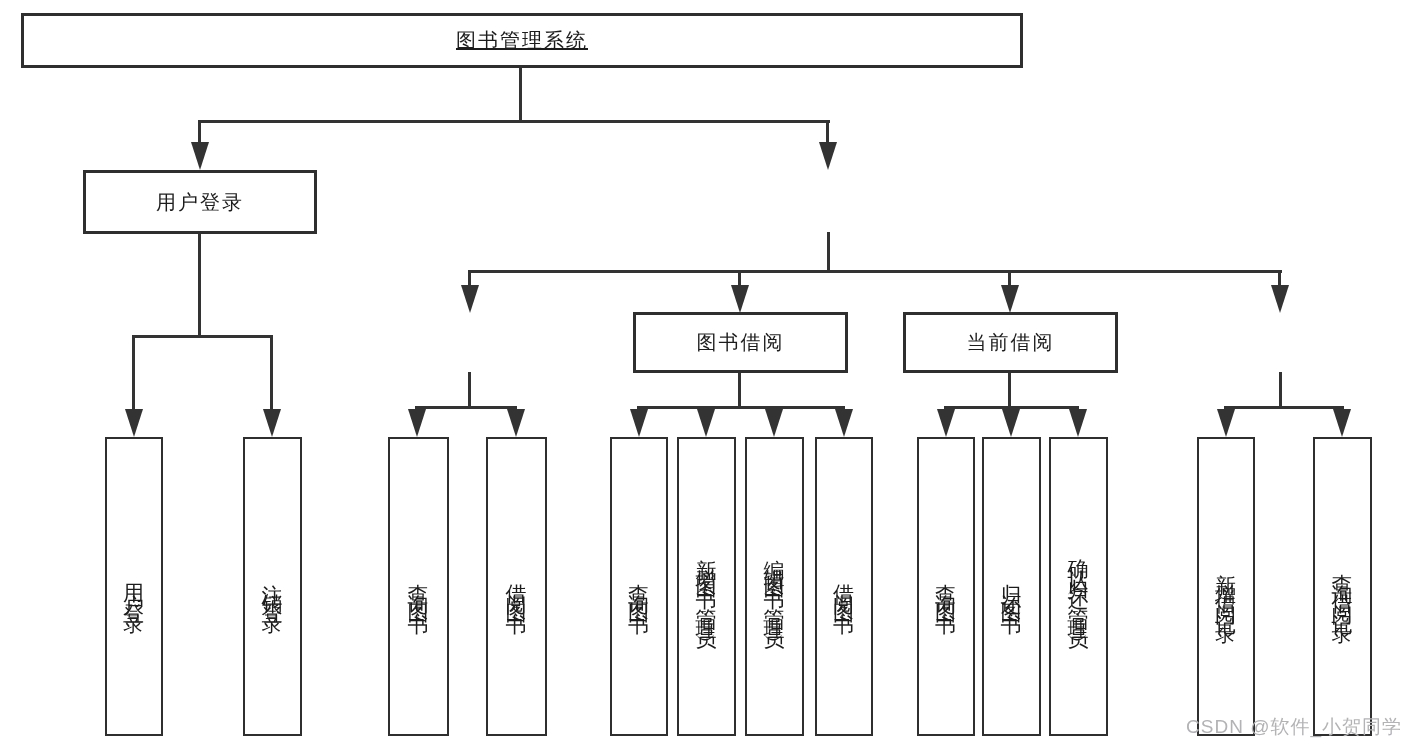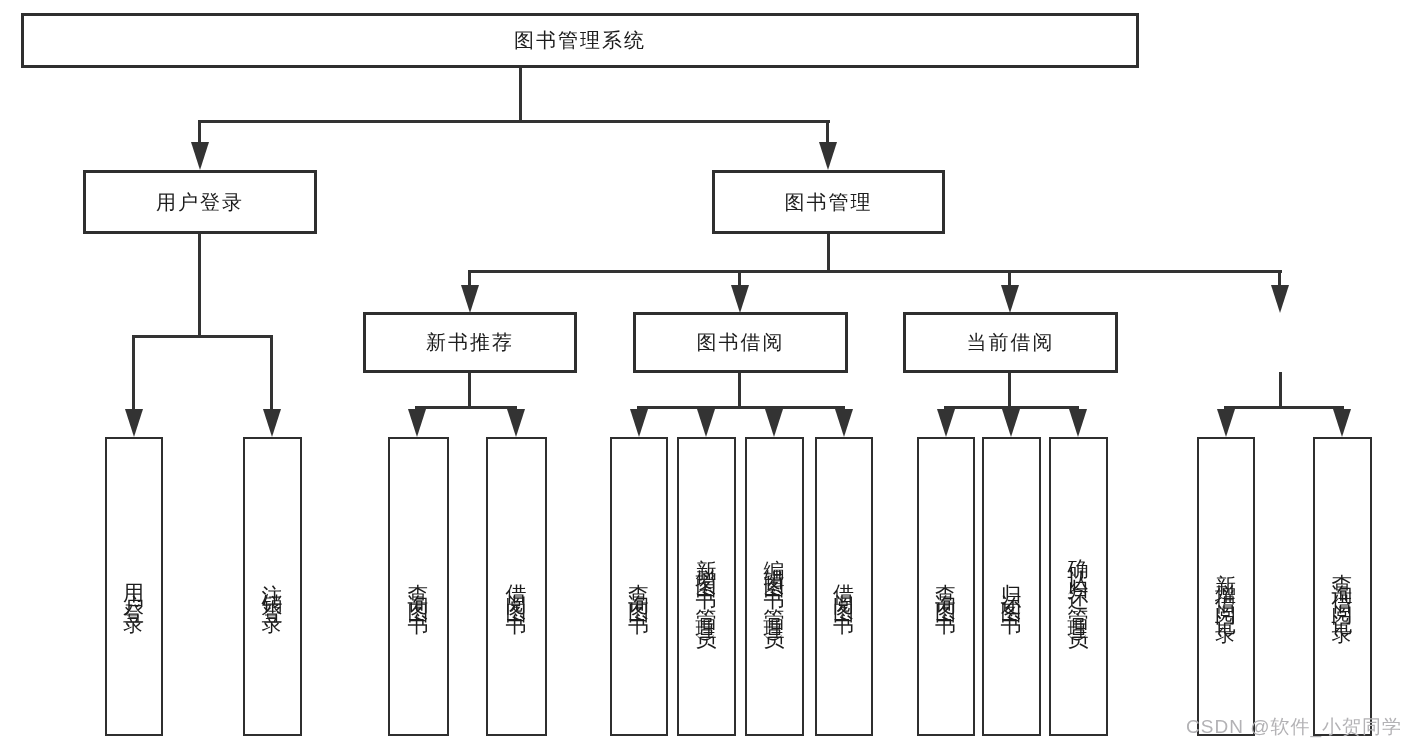--- a/index.html
+++ b/index.html
@@ -125,34 +125,28 @@
   <div class="vl" style="left:1076px; top:406px; height:8px;"></div>
   <div class="tri" style="left:1069px; top:409px;"></div>
 
   <div class="vl" style="left:1279px; top:372px; height:37px;"></div>
   <div class="hl" style="left:1224px; top:406px; width:120px;"></div>
   <div class="vl" style="left:1224px; top:406px; height:8px;"></div>
   <div class="tri" style="left:1217px; top:409px;"></div>
   <div class="vl" style="left:1340px; top:406px; height:8px;"></div>
   <div class="tri" style="left:1333px; top:409px;"></div>
 
-  <div class="box" style="left:21px; top:13px; width:1118px; height:55px;">
+  <div class="box" style="left:21px; top:13px; width:1002px; height:55px;text-decoration:underline;">
     <span>图书管理系统</span>
   </div>
 
   <div class="box" style="left:83px; top:170px; width:234px; height:64px;">
     <span>用户登录</span>
   </div>
-  <div class="box" style="left:712px; top:170px; width:233px; height:64px;">
-    <span>图书管理</span>
-  </div>
 
-  <div class="box" style="left:363px; top:312px; width:214px; height:61px;">
-    <span>新书推荐</span>
-  </div>
   <div class="box" style="left:633px; top:312px; width:215px; height:61px;text-align:center;">
     <span>图书借阅</span>
   </div>
   <div class="box" style="left:903px; top:312px; width:215px; height:61px;">
     <span>当前借阅</span>
   </div>
 
   <div class="leaf" style="left:105px; width:58px;">
     <span class="vtext">用户登录</span>
   </div>

